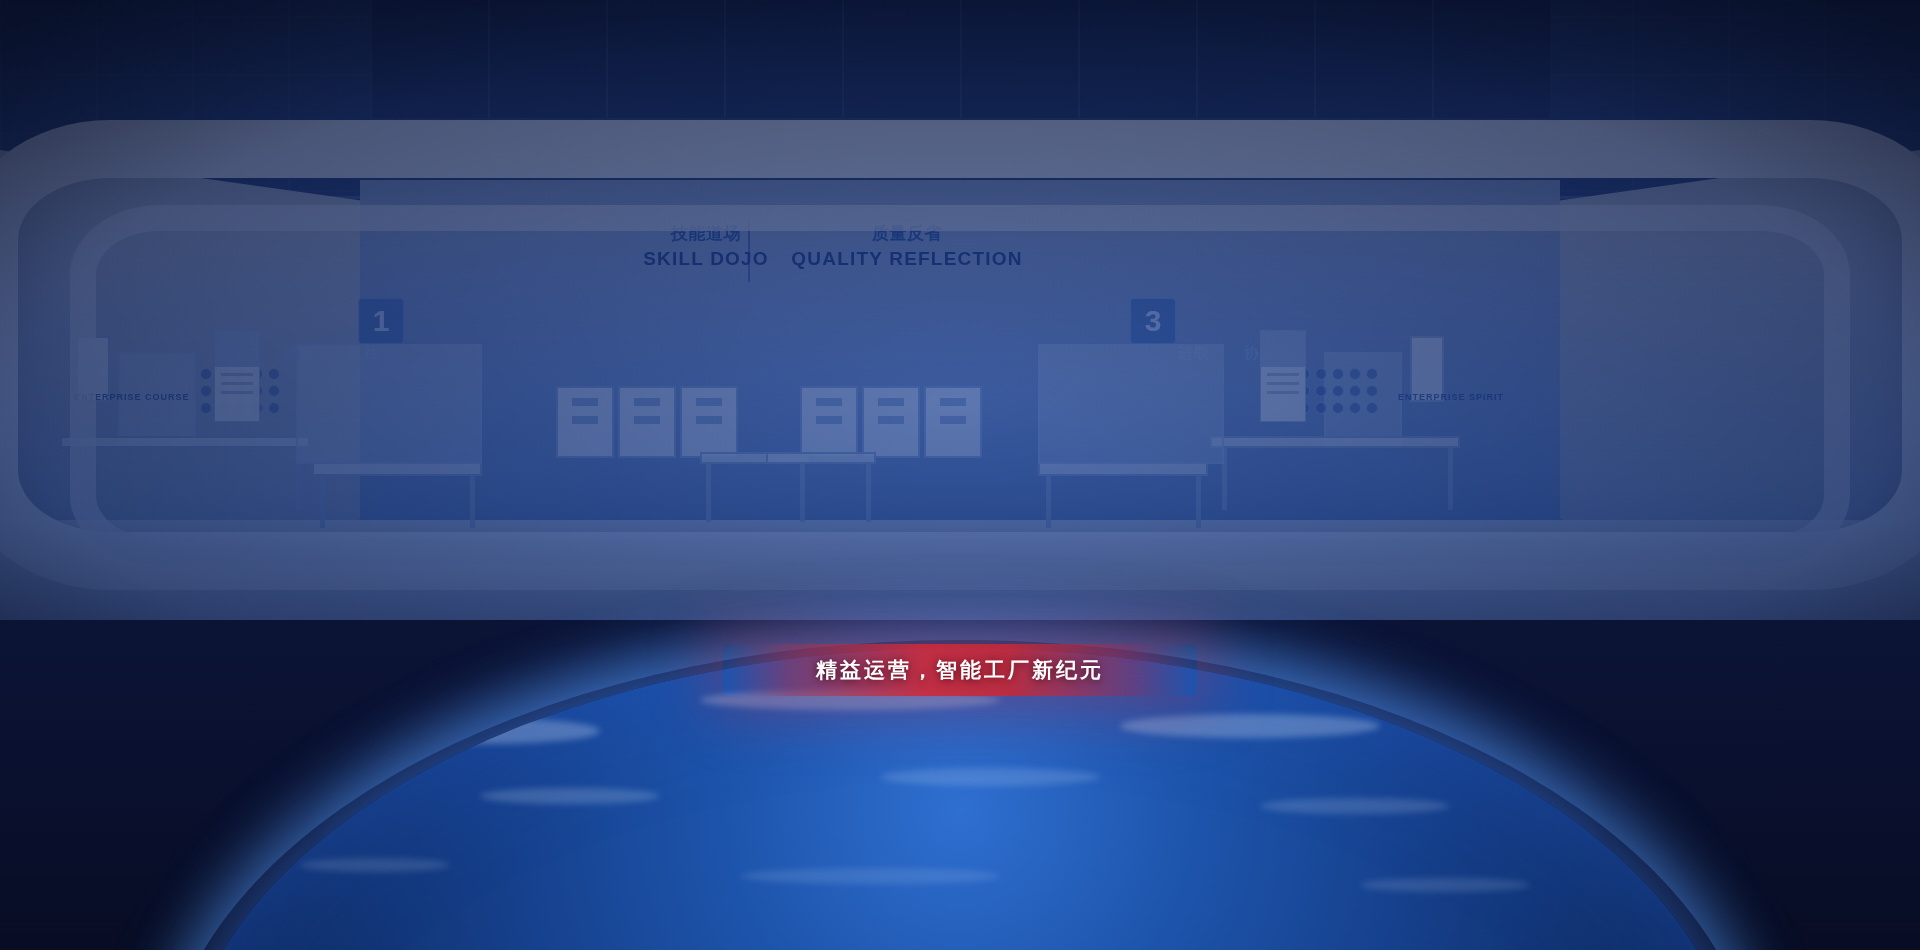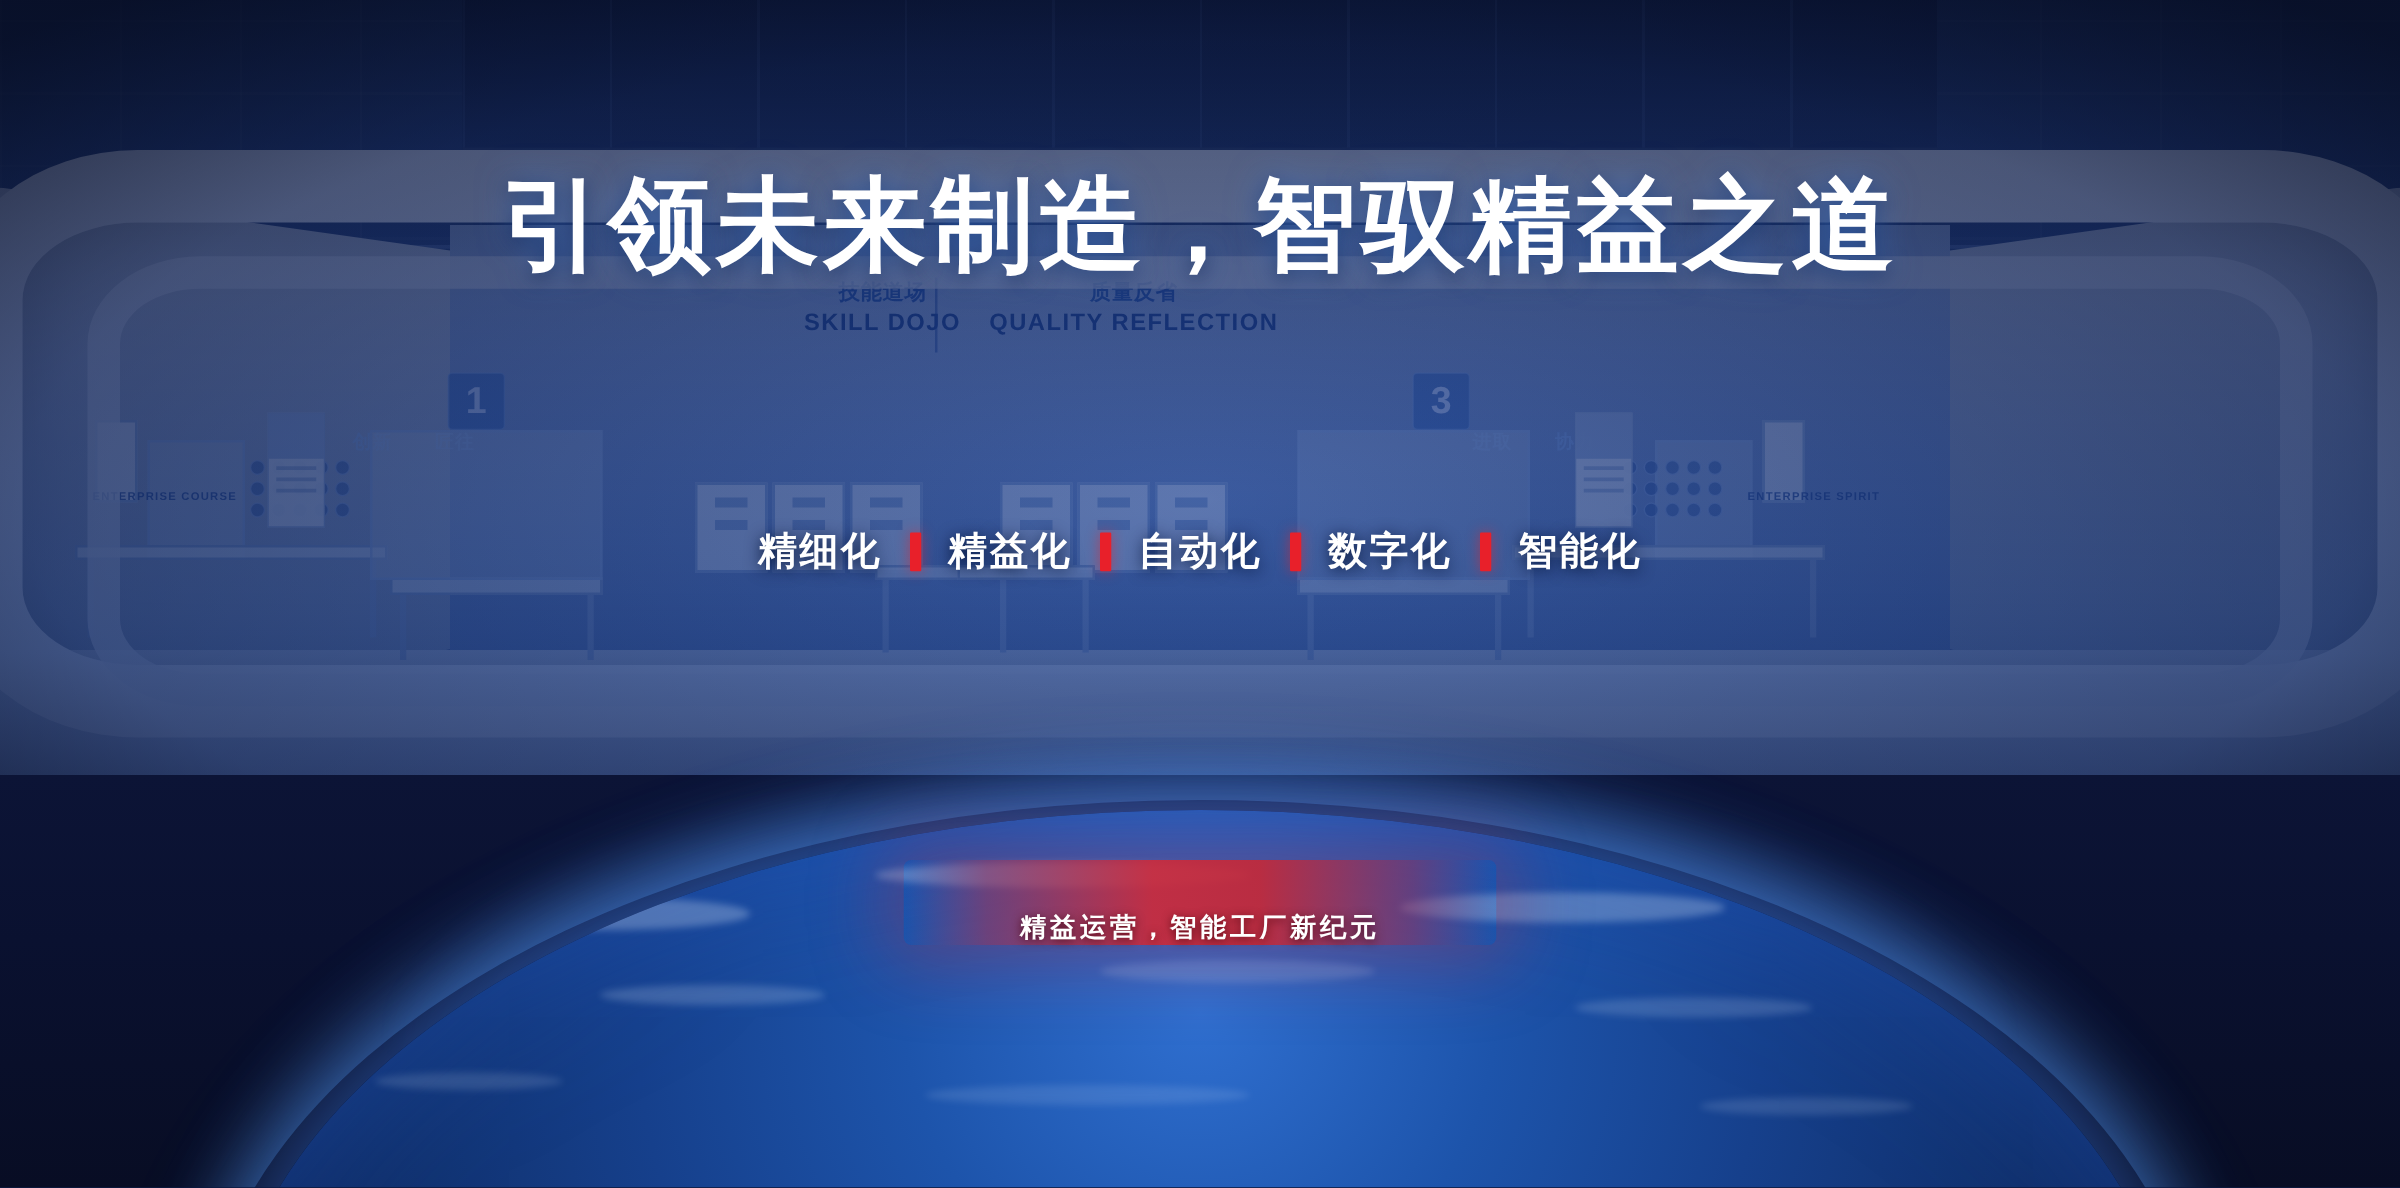--- a/index.html
+++ b/index.html
@@ -136,22 +136,22 @@
 
   .keywords{ position:absolute; left:0; right:0; top:420px;
       display:flex; align-items:center; justify-content:center; gap:22px;
       white-space:nowrap; }
   .kw{ font-family:"DejaVu Sans","Liberation Sans",sans-serif;
       font-size:31px; font-weight:700; color:#ffffff; letter-spacing:2px;
       text-shadow:0 2px 12px rgba(0,15,50,.85); }
   .kwsep{ width:9px; height:31px; background:#e8202a; border-radius:1px;
       box-shadow:0 0 10px rgba(235,35,45,.55); }
 
-  .pill{ position:absolute; left:50%; top:688px; transform:translateX(-50%);
-      width:474px; height:68px; display:flex; align-items:flex-end;
+  .pill{ position:absolute; left:50%; top:644px; transform:translateX(-50%);
+      width:474px; height:52px; display:flex; align-items:center;
       justify-content:center; border-radius:6px;
       background:linear-gradient(90deg,
           rgba(120,40,90,0) 0%,
           rgba(168,46,78,.55) 14%,
           rgba(205,42,58,.92) 42%,
           rgba(198,40,55,.92) 60%,
           rgba(150,44,86,.55) 86%,
           rgba(110,40,95,0) 100%);
       box-shadow:0 0 60px 14px rgba(190,40,60,.35); }
   .pill span{ font-family:"DejaVu Sans","Liberation Sans",sans-serif;
@@ -316,33 +316,21 @@
       <div class="cl" style="left:1080px;top:150px;width:190px;height:16px;opacity:.6;"></div>
       <div class="cl" style="left:120px;top:210px;width:150px;height:14px;opacity:.5;"></div>
       <div class="cl" style="left:560px;top:220px;width:260px;height:16px;opacity:.45;"></div>
       <div class="cl" style="left:1180px;top:230px;width:170px;height:14px;opacity:.5;"></div>
     </div>
   </div>
   <div class="earth-atmo"></div>
 
   <div class="content">
 
-    <h1 class="headline">引领未来制造，智驭精益之道</h1>
-
-
-    <div class="keywords">
-      <span class="kw">精细化</span>
-      <span class="kwsep"></span>
-      <span class="kw">精益化</span>
-      <span class="kwsep"></span>
-      <span class="kw">自动化</span>
-      <span class="kwsep"></span>
-      <span class="kw">数字化</span>
-      <span class="kwsep"></span>
-      <span class="kw">智能化</span>
-    </div>
+
+
 
     <div class="pill">
       <span>精益运营，智能工厂新纪元</span>
     </div>
 
   </div>
 </div>
 
 </body></html>

